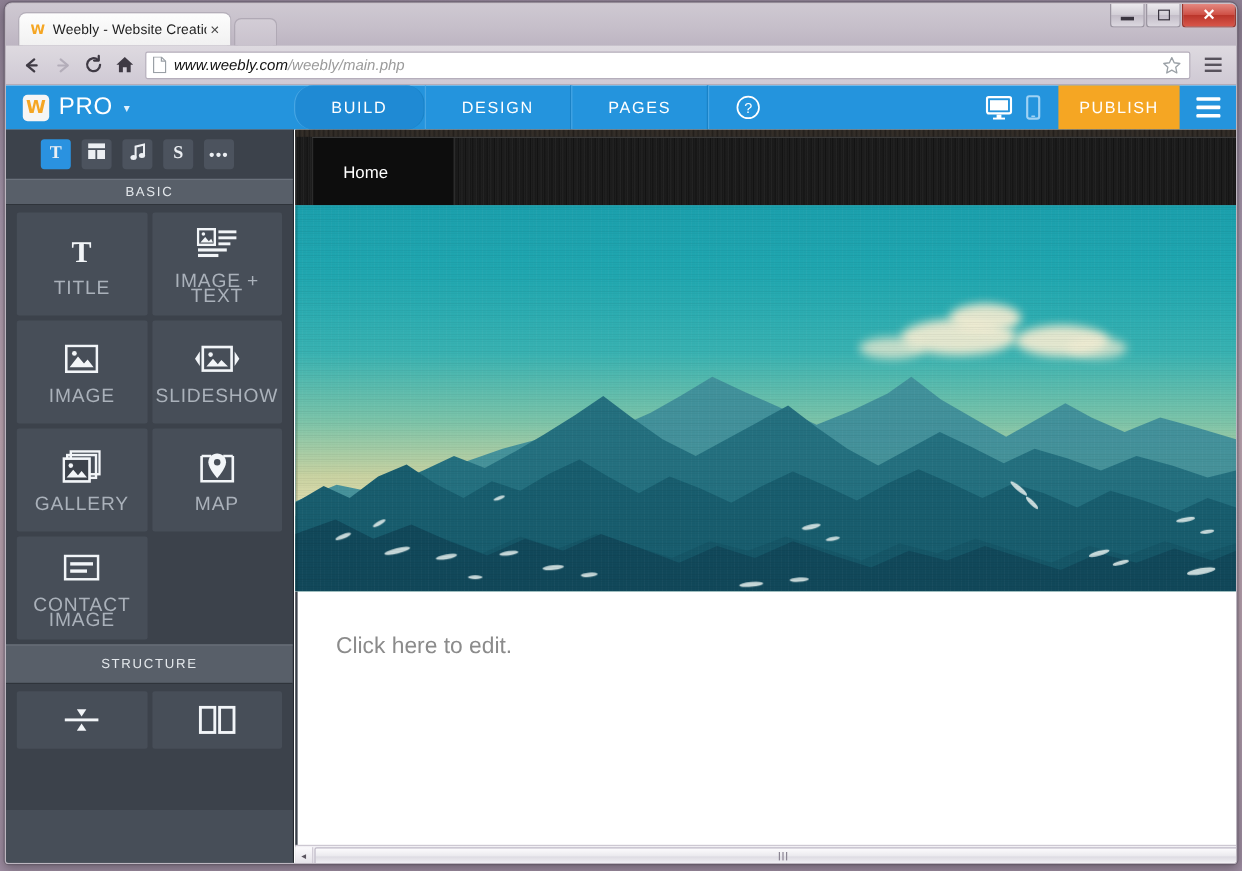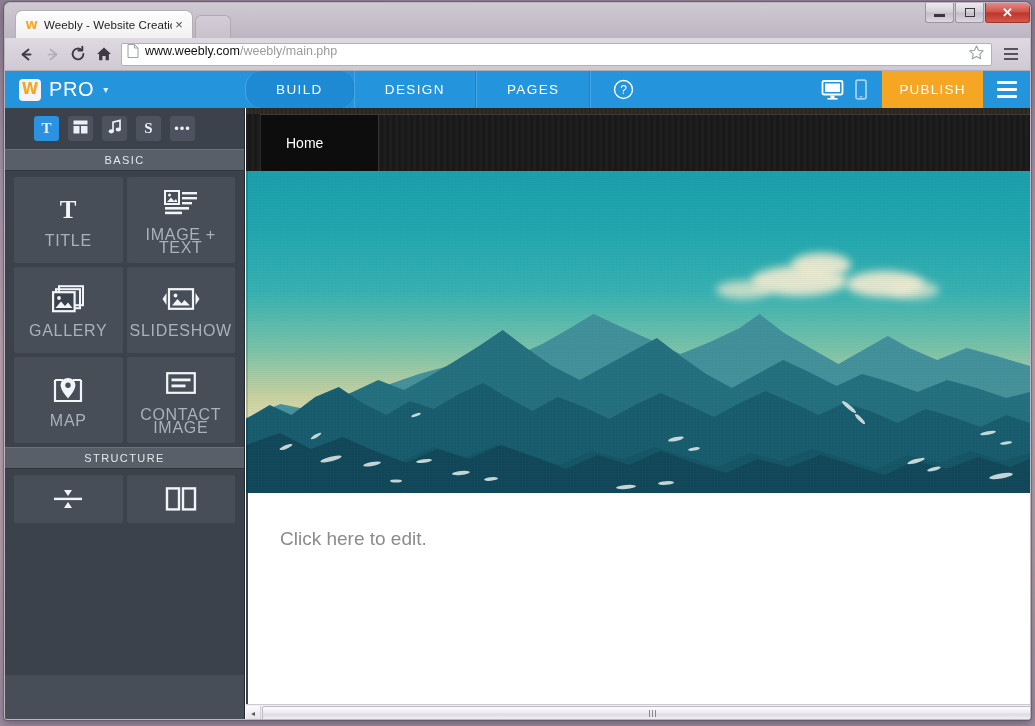--- a/index.html
+++ b/index.html
@@ -92,21 +92,21 @@
     display:flex; align-items:center; padding:0 8px;
   }
   .navbtn{
     width:26px;height:26px;display:flex;align-items:center;justify-content:center;
     cursor:pointer; color:#4f4a54;
   }
   .navbtn.disabled{color:#b0aab6;}
   #urlbox{
     flex:1; height:23px; margin:0 6px 0 4px;
     background:#fff; border:1px solid #b5aebb; border-radius:2px;
-    display:flex; padding:0 4px 0 5px;
+    display:flex; align-items:center; padding:0 4px 0 5px;font-style:italic;
   }
   #pageicon{width:12px;height:14px;margin-right:6px;flex:0 0 12px;}
   #urltext{flex:1;font-size:12.5px;color:#9b9b9b;white-space:nowrap;overflow:hidden;}
   #urltext b{color:#111;font-weight:normal;}
   #star{width:17px;height:17px;flex:0 0 17px;margin-right:2px;cursor:pointer;}
   #chromemenu{
     width:22px;height:26px;display:flex;flex-direction:column;justify-content:center;
     align-items:center;gap:3px;cursor:pointer;margin-left:2px;
   }
   #chromemenu i{display:block;width:14px;height:2px;background:#57525c;}
@@ -173,21 +173,21 @@
     width:25px;height:25px;border-radius:3px;background:#4c535e;
     display:flex;align-items:center;justify-content:center;
     color:#eceff3;cursor:pointer;
   }
   .pIcon.active{background:#2a92e0;}
   .pIcon .t{font-family:"Liberation Serif",serif;font-weight:bold;font-size:15px;line-height:1;}
   .pIcon .dollar{font-family:"Liberation Serif",serif;font-weight:bold;font-size:15px;}
   .pIcon .dots{letter-spacing:1px;font-size:13px;line-height:6px;}
 
   .sectionhdr{
-    height:22px;flex:0 0 22px;background:#585f69;
+    height:33px;flex:0 0 22px;background:#585f69;
     color:#e4e8ec;font-size:11px;letter-spacing:1.4px;
     display:flex;align-items:center;justify-content:center;
     border-top:1px solid #6a717b; border-bottom:1px solid #2f343b;
   }
   #panelscroll{flex:1;overflow:hidden;background:#3c424b;}
   .grid{display:grid;grid-template-columns:1fr 1fr;gap:4px;padding:6px 9px 4px 9px;}
   .cell{
     height:86px;background:#474e58;border-radius:2px;
     display:flex;flex-direction:column;align-items:center;justify-content:center;gap:9px;
     cursor:pointer;
@@ -490,45 +490,55 @@
                 <rect x="18" y="2" width="15" height="2.4" fill="#f2f5f8"></rect>
                 <rect x="18" y="7" width="15" height="2.4" fill="#f2f5f8"></rect>
                 <rect x="18" y="12" width="10" height="2.4" fill="#f2f5f8"></rect>
                 <rect x="1" y="17" width="24" height="2.6" fill="#f2f5f8"></rect>
                 <rect x="1" y="21.6" width="17" height="2.6" fill="#f2f5f8"></rect>
               </svg>
             </span>
             <span class="lbl">IMAGE + TEXT</span>
           </div>
 
+          <div class="cell">
+            <span class="glyph">
+              <svg width="28" height="24" viewBox="0 0 28 24">
+                <rect x="1.2" y="1.2" width="25.6" height="21.6" fill="none" stroke="#f2f5f8" stroke-width="2.2"></rect>
+                <circle cx="8" cy="7.5" r="2" fill="#f2f5f8"></circle>
+                <path d="M4 19 L11 10 L16 16 L19 12.5 L24 19 Z" fill="#f2f5f8"></path>
+              </svg>
+            </span>
+            <span class="lbl">IMAGE</span>
+          </div>
+
+          <div class="cell">
+            <span class="glyph">
+              <svg width="38" height="24" viewBox="0 0 38 24">
+                <path d="M4.5 6 L0.5 12 L4.5 18 Z" fill="#f2f5f8"></path>
+                <path d="M33.5 6 L37.5 12 L33.5 18 Z" fill="#f2f5f8"></path>
+                <rect x="7" y="2.2" width="24" height="19.6" fill="none" stroke="#f2f5f8" stroke-width="2.2"></rect>
+                <circle cx="13.5" cy="8.5" r="1.9" fill="#f2f5f8"></circle>
+                <path d="M10 18.5 L15.5 12 L19.5 16.5 L22.5 13 L28 18.5 Z" fill="#f2f5f8"></path>
+              </svg>
+            </span>
+            <span class="lbl">SLIDESHOW</span>
+          </div>
 
           <div class="cell">
             <span class="glyph">
               <svg width="32" height="28" viewBox="0 0 32 28">
                 <rect x="7" y="1.2" width="24" height="19" fill="none" stroke="#f2f5f8" stroke-width="2"></rect>
                 <rect x="4" y="4.2" width="24" height="19" fill="none" stroke="#f2f5f8" stroke-width="2"></rect>
                 <rect x="1.1" y="7.2" width="21.5" height="19" fill="#3c424b" stroke="#f2f5f8" stroke-width="2.2"></rect>
                 <circle cx="7" cy="13" r="1.9" fill="#f2f5f8"></circle>
                 <path d="M3.5 23 L9 16.5 L13 21 L16 17.5 L20.5 23 Z" fill="#f2f5f8"></path>
               </svg>
             </span>
             <span class="lbl">GALLERY</span>
-          </div>
-
-          <div class="cell">
-            <span class="glyph">
-              <svg width="38" height="24" viewBox="0 0 38 24">
-                <path d="M4.5 6 L0.5 12 L4.5 18 Z" fill="#f2f5f8"></path>
-                <path d="M33.5 6 L37.5 12 L33.5 18 Z" fill="#f2f5f8"></path>
-                <rect x="7" y="2.2" width="24" height="19.6" fill="none" stroke="#f2f5f8" stroke-width="2.2"></rect>
-                <circle cx="13.5" cy="8.5" r="1.9" fill="#f2f5f8"></circle>
-                <path d="M10 18.5 L15.5 12 L19.5 16.5 L22.5 13 L28 18.5 Z" fill="#f2f5f8"></path>
-              </svg>
-            </span>
-            <span class="lbl">SLIDESHOW</span>
           </div>
 
           <div class="cell">
             <span class="glyph">
               <svg width="30" height="27" viewBox="0 0 30 27">
                 <path d="M2 4 L2 25 L28 25 L28 4" fill="none" stroke="#f2f5f8" stroke-width="2.2"></path>
                 <path d="M2 4 L10 4 M20 4 L28 4" stroke="#f2f5f8" stroke-width="2.2"></path>
                 <path d="M15 2 C10.8 2 7.6 5.2 7.6 9.3 C7.6 14.4 15 22.5 15 22.5 C15 22.5 22.4 14.4 22.4 9.3 C22.4 5.2 19.2 2 15 2 Z" fill="#f2f5f8"></path>
                 <circle cx="15" cy="9.2" r="2.7" fill="#474e58"></circle>
               </svg>

